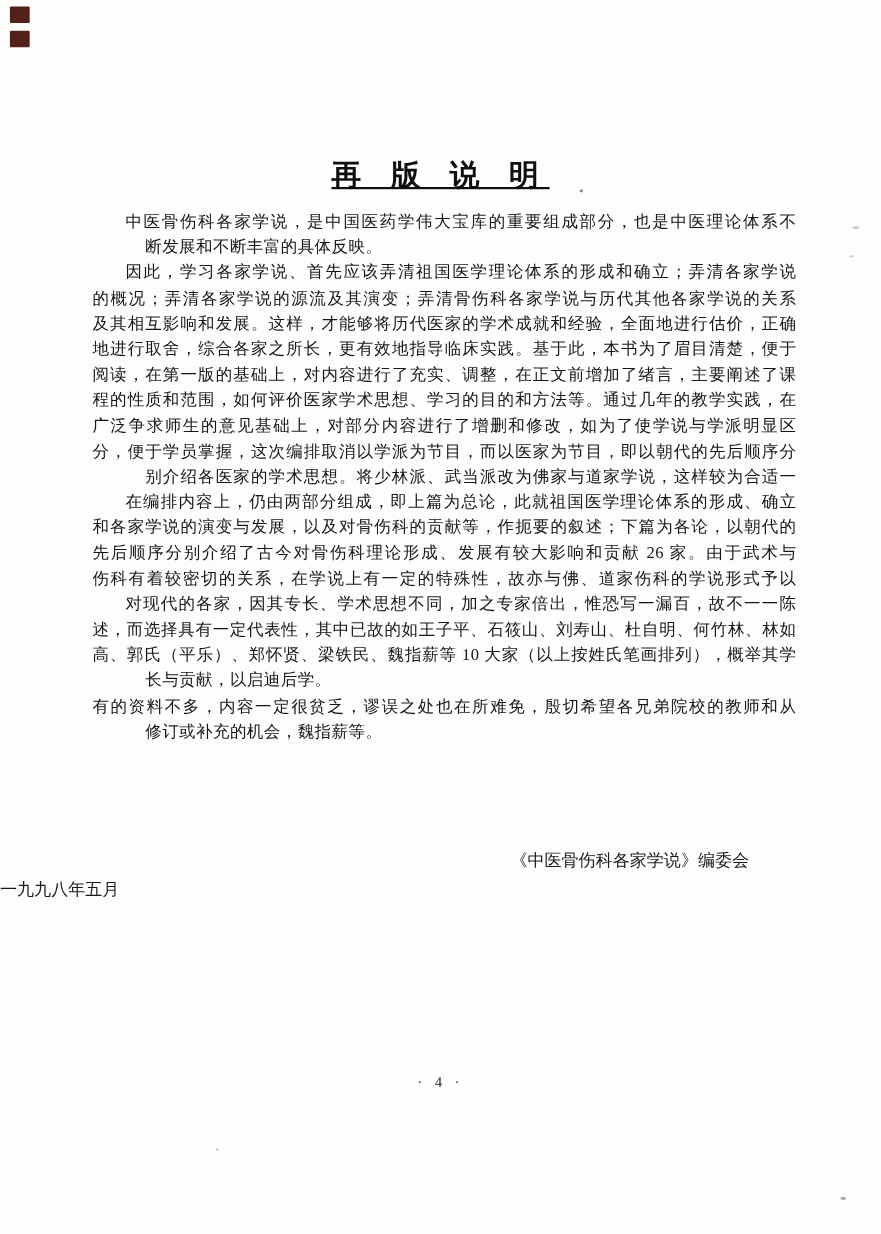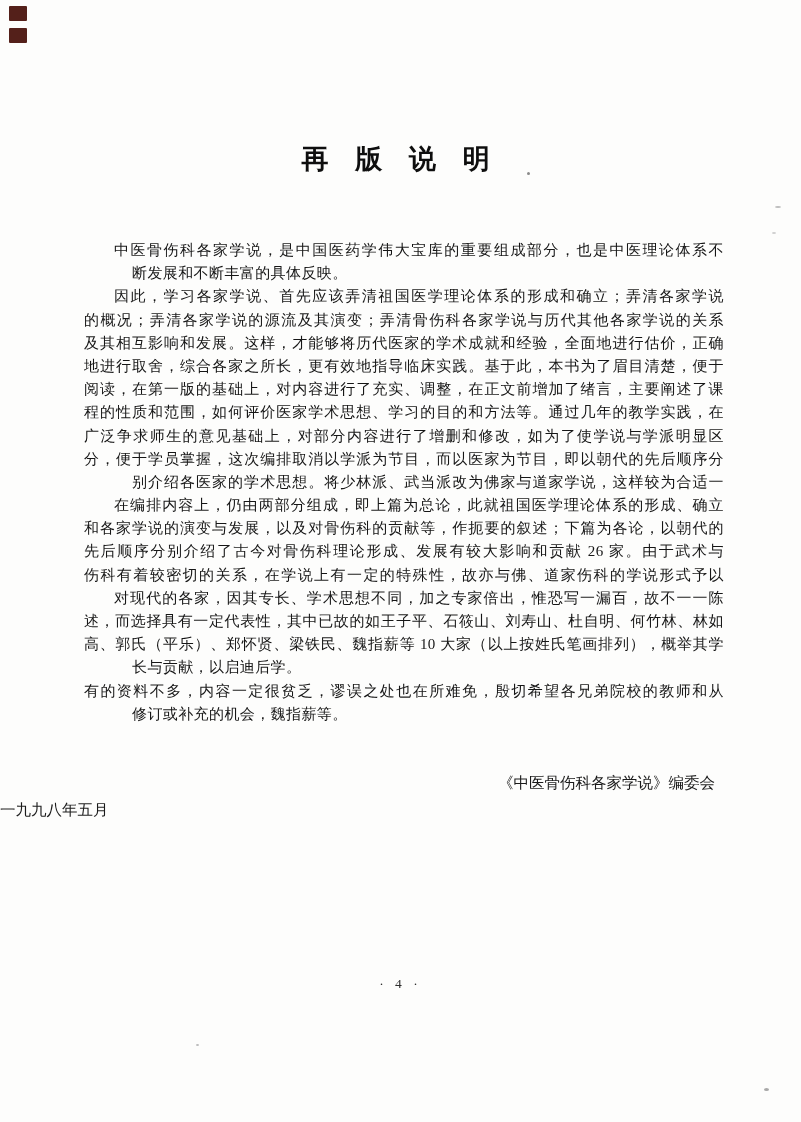--- a/index.html
+++ b/index.html
@@ -15,40 +15,41 @@
   .corner-mark{position:absolute;left:9px;width:18px;height:15px;border-radius:1px;}
   .corner-mark.m1{top:6px;}
   .corner-mark.m2{top:28px;}
 
   .doc-title{
     position:absolute;top:141px;left:0;width:801px;
     text-align:center;
     font-size:27px;font-weight:bold;
     letter-spacing:10px;
     color:#0e0e0e;
+    text-decoration:underline;
   }
 
   .body-text{
-    position:absolute;top:191px;left:84px;width:640px;margin-top:48px;
+    position:absolute;top:191px;left:84px;width:640px;
   }
   .bline{
     font-size:15px;
     line-height:23.2px;height:23.2px;overflow:hidden;
     text-align:justify;text-align-last:justify;
     letter-spacing:0.4px;
     color:#161616;
   }
   .bline.first{padding-left:2em;}
   .bline.last{text-align-last:left;padding-left:48px;}
 
   .signature-block{
     position:absolute;top:769px;left:0;width:801px;
     font-size:15.5px;line-height:27px;color:#1a1a1a;
   }
-  .sig-line{text-align:right;padding-right:86px;}
+  .sig-line{text-align:right;padding-right:120px;}
   .date-line{text-align:left;padding-right:130px;}
 
   .page-number{
     position:absolute;top:976px;left:0;width:801px;
     text-align:center;font-size:13.5px;color:#2e2e2e;letter-spacing:4px;
   }
 
   .speck{position:absolute;border-radius:50%;}
   .speck.s1{left:527px;top:172px;width:3px;height:3px;background:#8a8a8a;}
   .speck.s2{left:775px;top:206px;width:6px;height:2px;background:#bdbdbd;}

